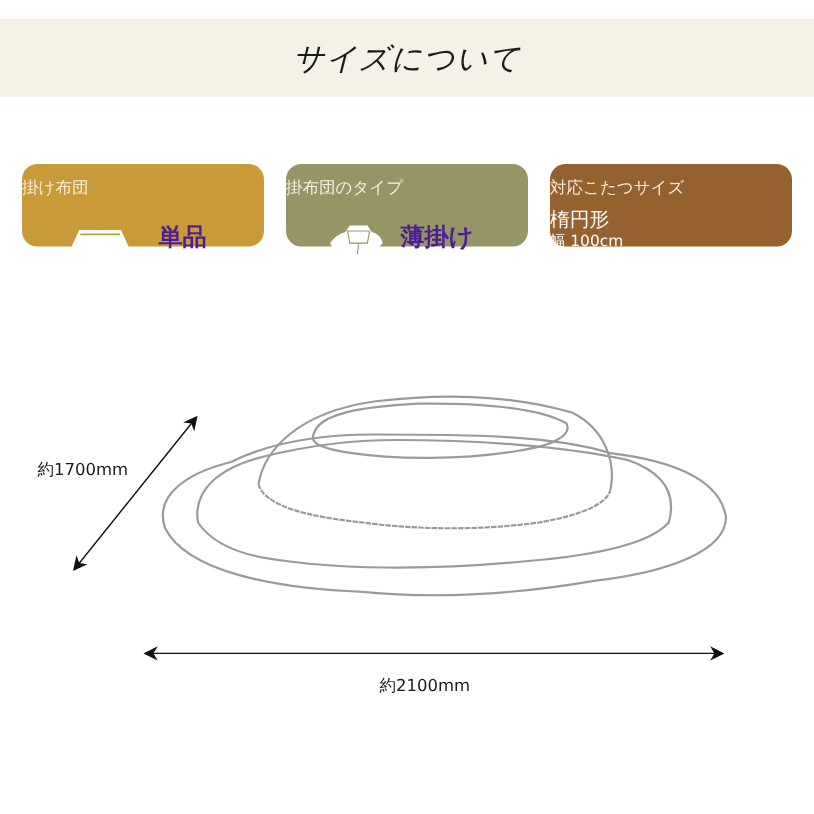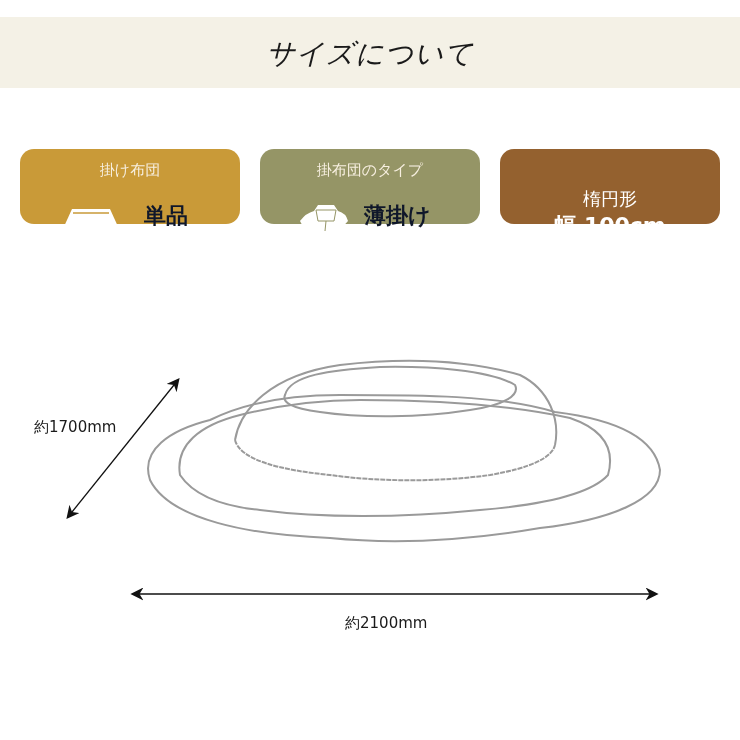--- a/index.html
+++ b/index.html
@@ -1,25 +1,25 @@
 <!DOCTYPE html>
 <html><head>
 <meta charset="utf-8">
 <style>
   html, body { margin:0; padding:0; }
   body { width:740px; height:740px; background:#ffffff; position:relative; overflow:hidden;
          font-family:"DejaVu Sans","Liberation Sans",sans-serif; }
   .header { position:absolute; left:0; top:17px; width:740px; height:71px; background:#f4f1e6; }
   .header-title { position:absolute; left:0; right:0; top:18px; text-align:center; font-size:28px; color:#1a1a1a; letter-spacing:1px;font-style:italic; }
-  .card { position:absolute; top:149px; width:220px; height:75px; border-radius:14px; color:#fff; text-align:center; }
+  .card { position:absolute; top:149px; width:220px; height:75px; border-radius:14px; color:#fff; text-align:left; }
   .card-label { position:absolute; left:0; right:0; top:12px; font-size:15px; color:#f7efe0; }
-  .card-value { position:absolute; top:52px; font-size:22px; font-weight:bold; color:#0f172a; }
+  .card-value { position:absolute; top:52px; font-size:22px; font-weight:bold; color:#4c1d95; }
   .card-icon { position:absolute; }
   .card3 .l1 { position:absolute; left:0; right:0; top:38px; font-size:18px; font-weight:normal; }
-  .card3 .l2 { position:absolute; left:0; right:0; top:62px; font-size:22px; font-weight:bold; }
+  .card3 .l2 { position:absolute; left:0; right:0; top:62px; font-size:14px; font-weight:normal; }
   .dim-label { position:absolute; font-size:15px; color:#1a1a1a; }
   svg.art { position:absolute; left:0; top:0; }
 </style>
 </head>
 <body>
 
 <div class="header">
   <div class="header-title">サイズについて</div>
 </div>
 
@@ -36,20 +36,21 @@
   <div class="card-label">掛布団のタイプ</div>
   <svg class="card-icon" style="left:36px;top:52px;" width="54" height="36">
     <path d="M4,20 Q10,12 18,10 L22,4 L38,4 L42,10 Q50,12 52,20 Q44,30 34,32 L30,26 L22,26 L18,32 Q8,30 4,20 Z" fill="#fff"></path>
     <path d="M20,9 L40,9 L38,20 L22,20 Z" fill="none" stroke="#959566" stroke-width="1"></path>
     <line x1="30" y1="20" x2="29" y2="30" stroke="#959566" stroke-width="1"></line>
   </svg>
   <div class="card-value" style="left:104px;">薄掛け</div>
 </div>
 
 <div class="card card3" style="left:500px;background:#94612f;">
+  <div class="card-label">対応こたつサイズ</div>
   <div class="l1">楕円形</div>
   <div class="l2">幅 100cm</div>
 </div>
 
 <svg class="art" width="740" height="740">
   <defs>
     <marker id="ah" markerWidth="10" markerHeight="10" refX="8" refY="5" orient="auto-start-reverse">
       <path d="M0,0 L10,5 L0,10 L3,5 Z" fill="#111"></path>
     </marker>
   </defs>

